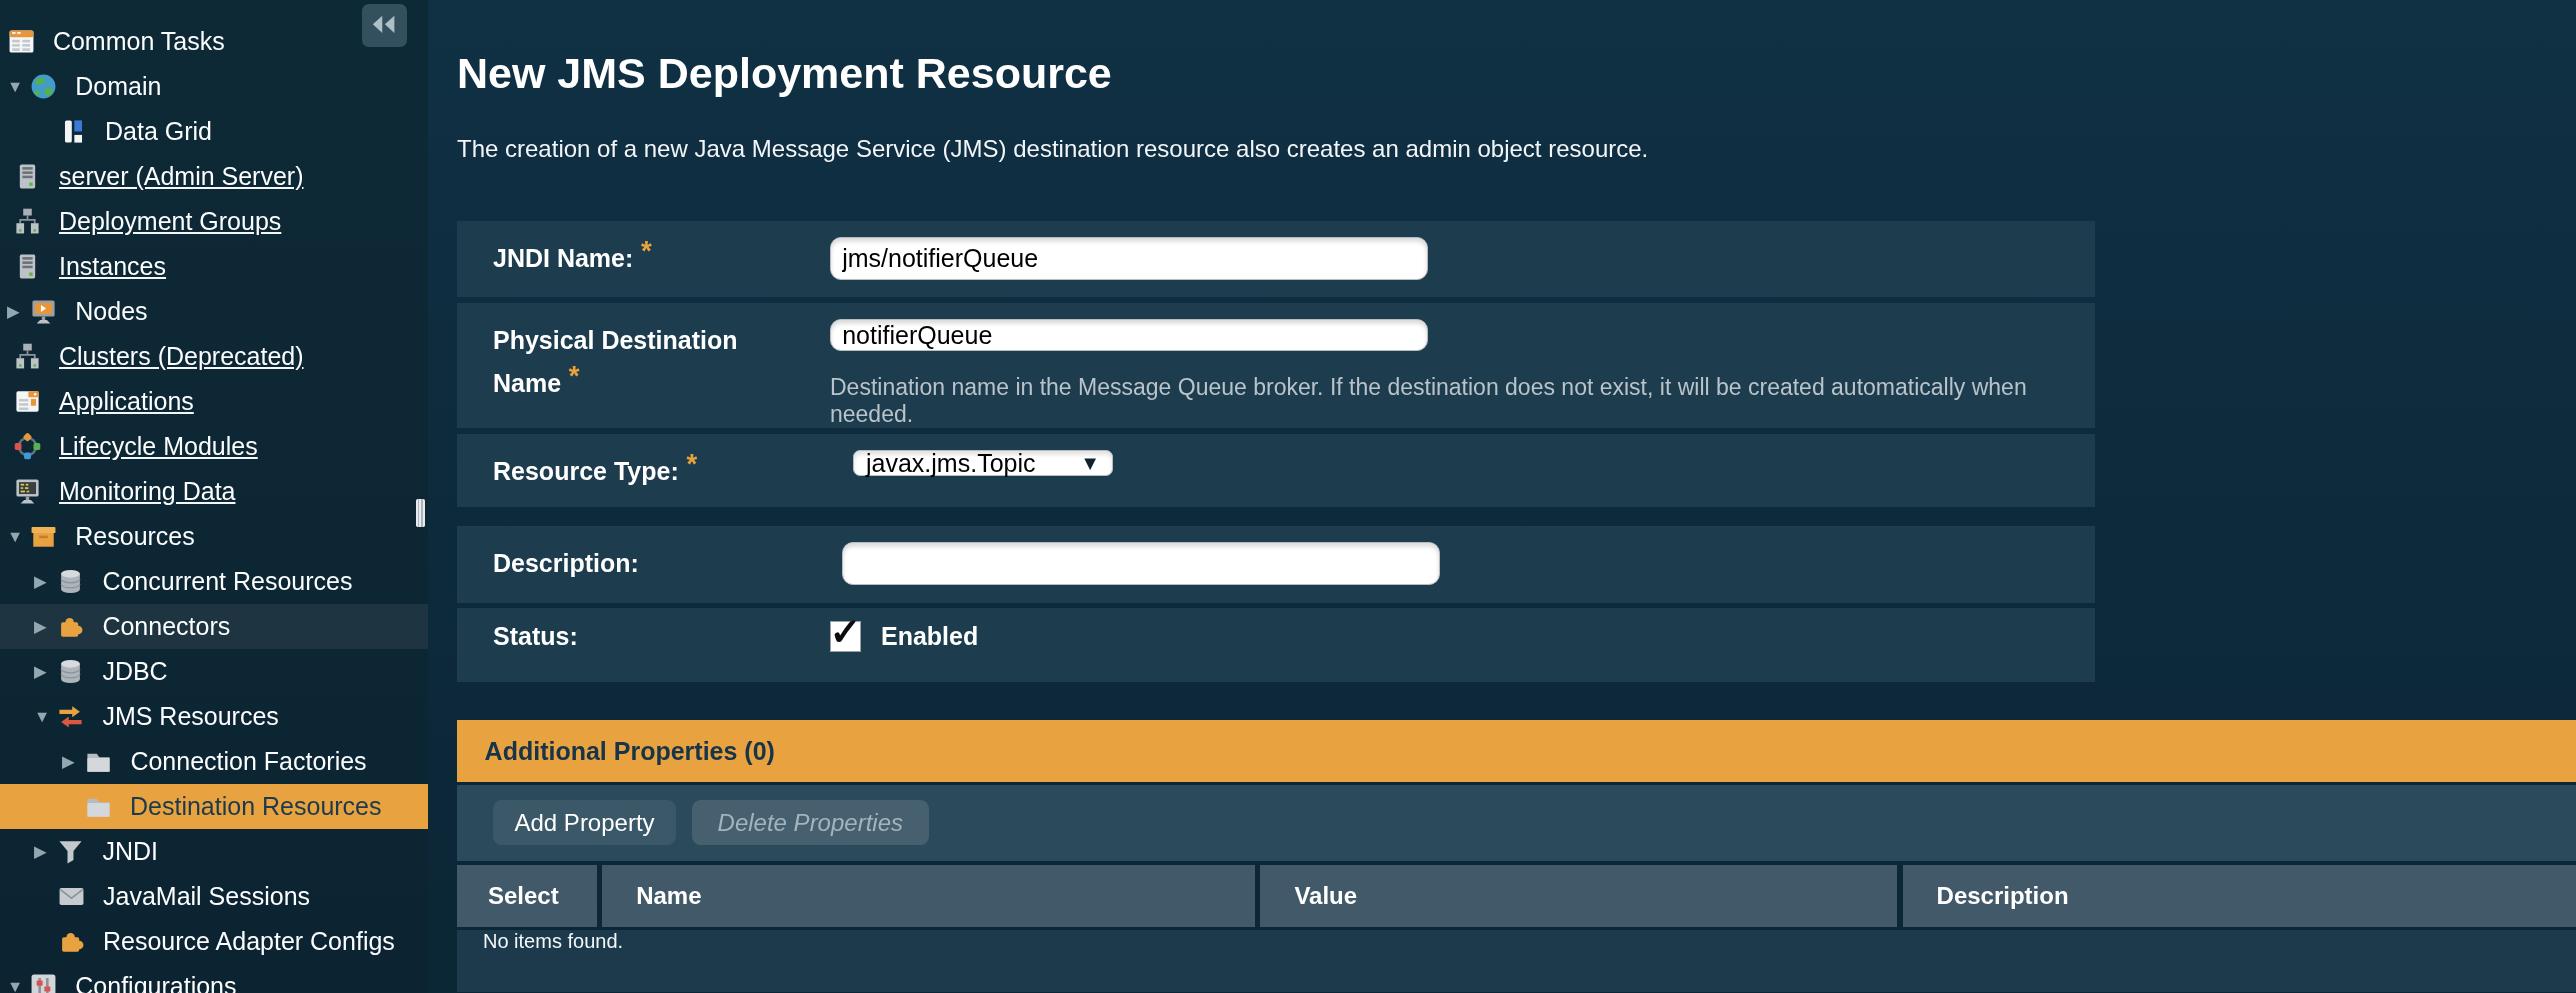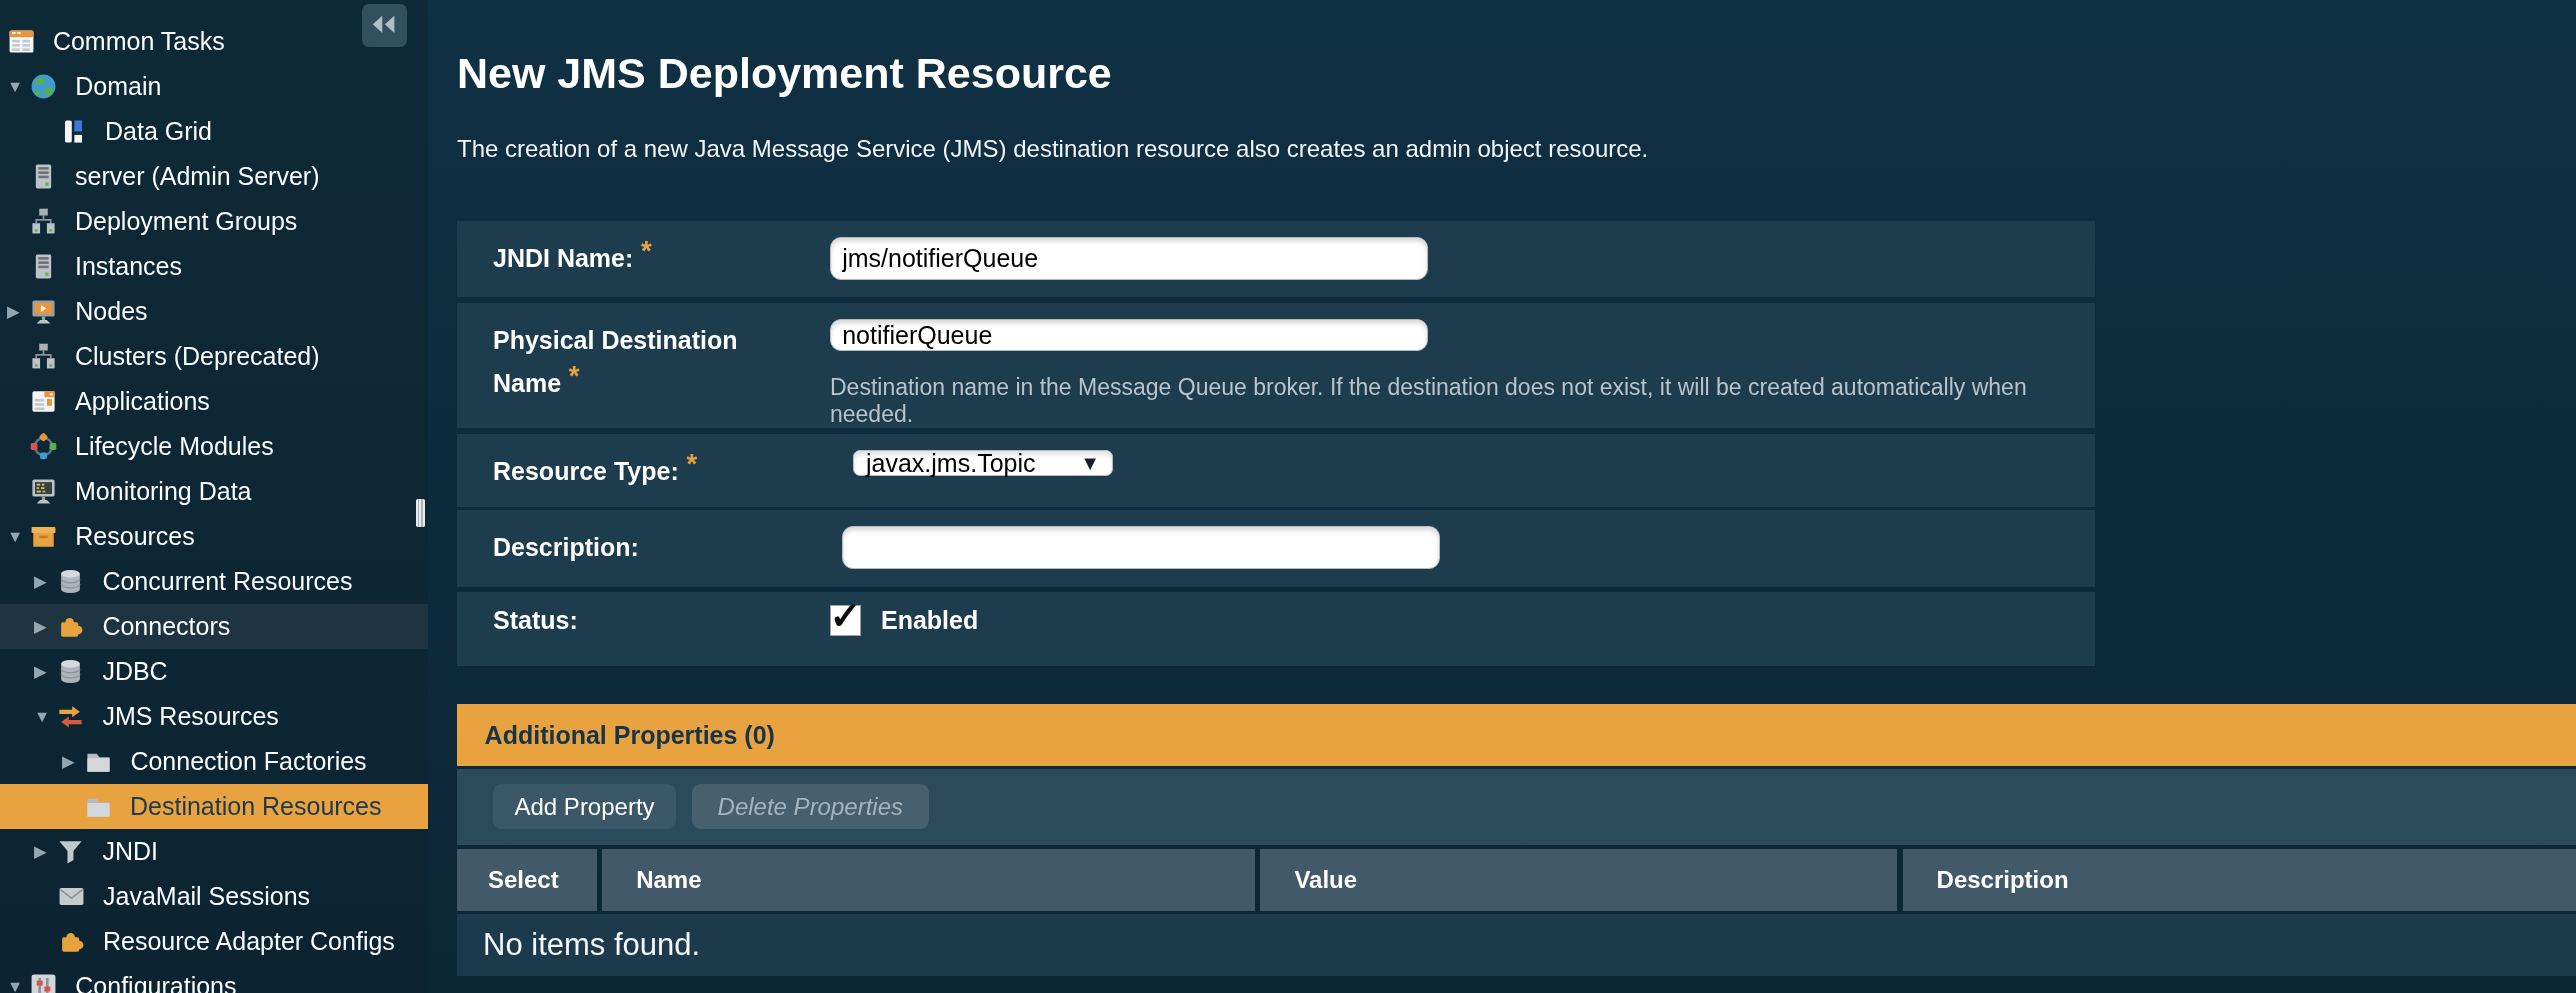--- a/index.html
+++ b/index.html
@@ -28,21 +28,21 @@
     height: 45px; display: flex; align-items: center;
     white-space: nowrap; cursor: pointer;
   }
   li.trow.hl { background: rgba(255,255,255,0.07); }
   li.trow.selected { background: #e8a23f; }
   li.trow.selected .nlabel { color: #1c3a4c; }
   .tri { width: 22.4px; flex: 0 0 22.4px; font-size: 16.4px; color: #93a7b0; line-height: 1; }
   .nicon { width: 29px; height: 29px; flex: 0 0 29px; display: inline-flex; }
   .nicon svg { width: 29px; height: 29px; }
   .nlabel { margin-left: 17px; font-size: 25px; color: #fbfdfe; }
-  .pl8 { padding-left: 6.9px; } .pl34 { padding-left: 29px; } .pl40 { padding-left: 34px; }
+  .pl8 { padding-left: 6.9px; } .pl34 { padding-left: 13px; text-decoration: underline; } .pl40 { padding-left: 34px; }
   .pl66 { padding-left: 57px; } .pl68 { padding-left: 59px; }
   .pl72 { padding-left: 62px; } .pl98 { padding-left: 84px; }
   .vscroll {
     position: absolute; left: 416px; top: 499px; width: 8.6px; height: 27.6px;
     background: repeating-linear-gradient(90deg,#e8ecee 0 1.7px,#aab4ba 1.7px 3.4px);
     border-radius: 1.7px;
   }
 
   
   #main {
@@ -53,21 +53,21 @@
   h1.page-title { margin-top: 50px; font-size: 43px; line-height: 46px; font-weight: 700; color: #ffffff; }
   p.page-intro { margin-top: 40px; font-size: 24px; line-height: 26px; color: #f2f6f8; }
 
   .frow {
     width: 1638px; background: #1d3c4e; display: flex;
     padding: 16.4px 0 0 36px;
   }
   .r1 { margin-top: 59px; height: 76px; }
   .r2 { margin-top: 6px;  height: 125px; }
   .r3 { margin-top: 6px;  height: 73px; gap: 23px; }
-  .r4 { margin-top: 3px;  height: 77px; gap: 12px; }
+  .r4 { margin-top: 19px;  height: 77px; gap: 12px; }
   .r5 { margin-top: 5.2px;  height: 74px; padding-top: 13px; }
   .flabel {
     width: 337px; flex: 0 0 337px; font-size: 25px; font-weight: 700;
     line-height: 43px; color: #ffffff;
   }
   .r5 .flabel { line-height: 31px; }
   .req { color: #e8a33d; font-size: 27.6px; font-weight: 700; vertical-align: 7.7px; margin-left: 7.7px; line-height: 0; }
   .fctrl { display: flex; flex-direction: column; }
   input.tbox {
     width: 598px; height: 43px; background: #ffffff; color: #000;
@@ -113,21 +113,21 @@
     background: #42596a; height: 62px; display: flex; align-items: center;
     font-size: 24px; font-weight: 700; color: #ffffff;
     padding-left: 34px; margin-right: 5.2px;
   }
   .th.c-select { width: 140px; flex: 0 0 140px; padding-left: 31px; }
   .th.c-name   { width: 653px; flex: 0 0 653px; }
   .th.c-value  { width: 637px; flex: 0 0 637px; }
   .th.c-desc   { flex: 1; margin-right: 0; }
   .tempty {
     margin-top: 3.4px; height: 62px; background: #1c3a4b;
-    display: flex; align-items: center; padding-left: 26px; font-size: 31px; color: #f4f8fa;
+    display: flex; padding-left: 26px; font-size: 20px; color: #f4f8fa;
   }
 </style>
 </head>
 <body>
 
 <aside id="sidebar">
   <button class="collapse-btn">
     <span>
       <svg width="26" height="20.7" viewBox="0 0 30 24">
           <polygon points="13,2 13,22 2,12" fill="#aebfc7"></polygon>

